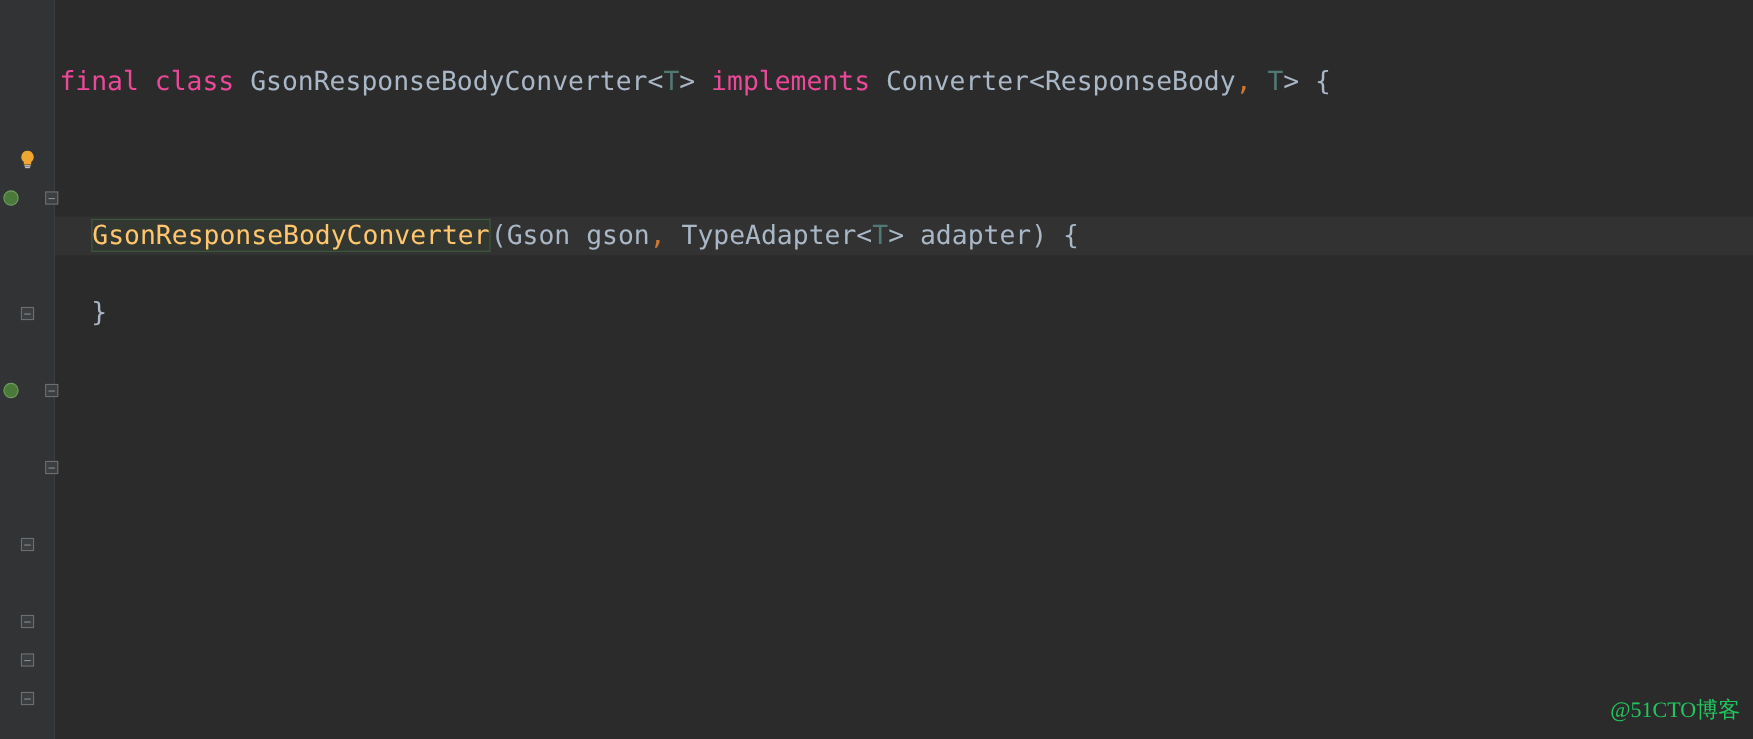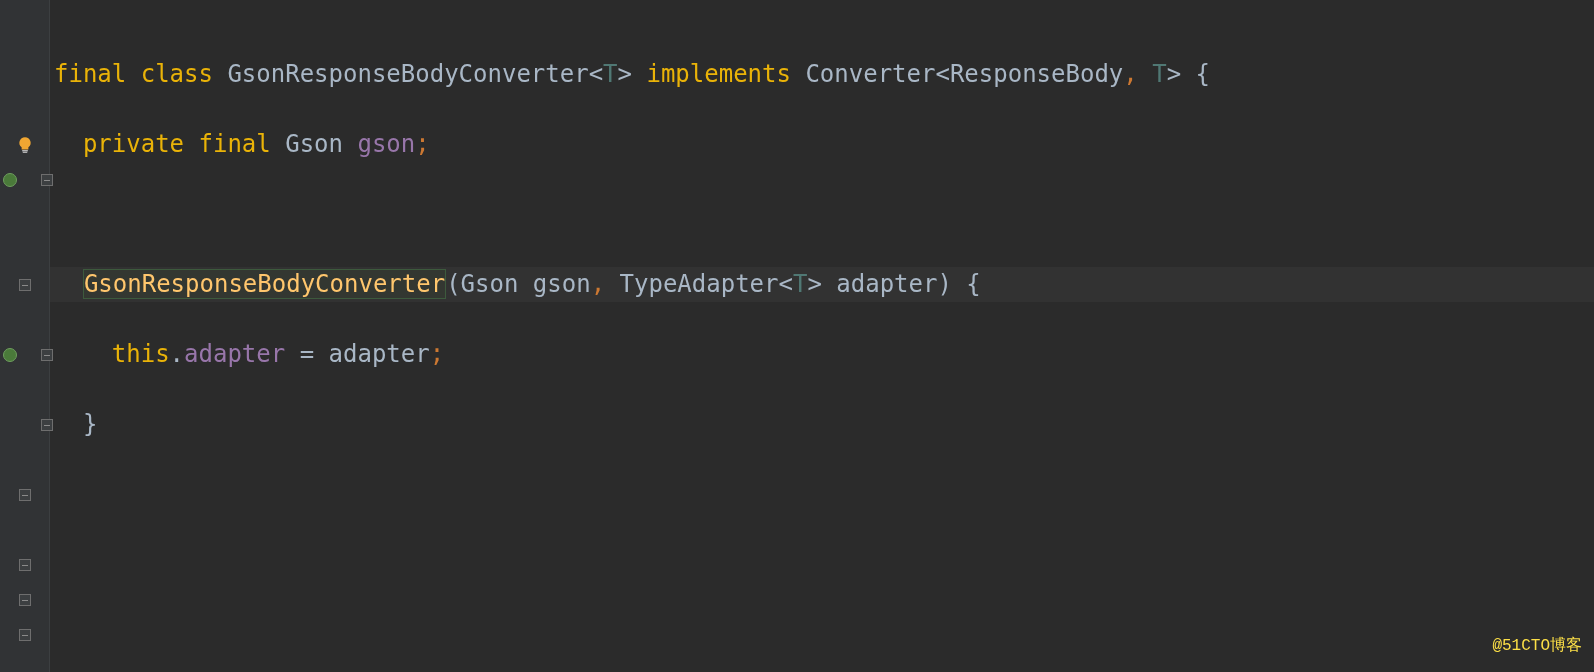--- a/index.html
+++ b/index.html
@@ -69,40 +69,40 @@
     white-space: pre;
     position: relative;
   }
   .line {
     height: 35px;
     padding-left: 4px;
   }
   .line.highlight {
     background: #323232;
   }
-  .kw { color: #eab308; }
+  .kw { color: #ec4899; }
   .generic { color: #507874; }
   .method { color: #ffc66d; }
   .field { color: #9876aa; }
   .ident { color: #a9b7c6; }
   .punct { color: #a9b7c6; }
   .comma { color: #cc7832; }
   .semi { color: #cc7832; }
   .caret-box {
     border: 1px solid #3d5a3d;
     background: rgba(60,90,50,0.15);
     padding: 0 0;
   }
   .watermark {
     position: absolute;
     right: 12px;
     bottom: 8px;
-    font-size: 16px;
-    color: #fde047;
-    font-family: Liberation Mono, monospace;
+    font-size: 20px;
+    color: #22c55e;
+    font-family: Liberation Serif, serif;
   }
 </style>
 </head>
 <body>
 
 <div class="editor">
   <div class="gutter">
     <div class="gutter-icon" style="top:127px">
       <svg class="bulb-icon" viewBox="0 0 16 16">
           <path fill="#f0a732" d="M8 1a5 5 0 0 0-3 9v2h6v-2a5 5 0 0 0-3-9z"></path>
@@ -137,24 +137,22 @@
     <div class="gutter-icon" style="top:582px">
         <div class="fold-icon"></div>
       </div>
     <div class="gutter-icon" style="top:617px">
         <div class="fold-icon"></div>
       </div>
   </div>
 
   <div class="code-area">
 <div class="line"><span class="kw">final</span> <span class="kw">class</span> <span class="ident">GsonResponseBodyConverter</span><span class="punct">&lt;</span><span class="generic">T</span><span class="punct">&gt;</span> <span class="kw">implements</span> <span class="ident">Converter</span><span class="punct">&lt;</span><span class="ident">ResponseBody</span><span class="comma">,</span><span> </span><span class="generic">T</span><span class="punct">&gt;</span><span class="punct"> {</span></div>
-<div class="line">  <span class="kw">private</span> <span class="kw">final</span> <span class="ident">Gson</span> <span class="field">gson</span><span class="semi">;</span></div>
 <div class="line"></div>
 <div class="line highlight">  <span class="caret-box"><span class="method">GsonResponseBodyConverter</span></span><span class="punct">(</span><span class="ident">Gson</span> <span class="ident">gson</span><span class="comma">,</span> <span class="ident">TypeAdapter</span><span class="punct">&lt;</span><span class="generic">T</span><span class="punct">&gt;</span> <span class="ident">adapter</span><span class="punct">)</span><span class="punct"> {</span></div>
-<div class="line">    <span class="kw">this</span><span class="punct">.</span><span class="field">adapter</span><span class="punct"> = </span><span class="ident">adapter</span><span class="semi">;</span></div>
 <div class="line">  <span class="punct">}</span></div>
 <div class="line"></div>
 
 
 
 
 
 
 
 

